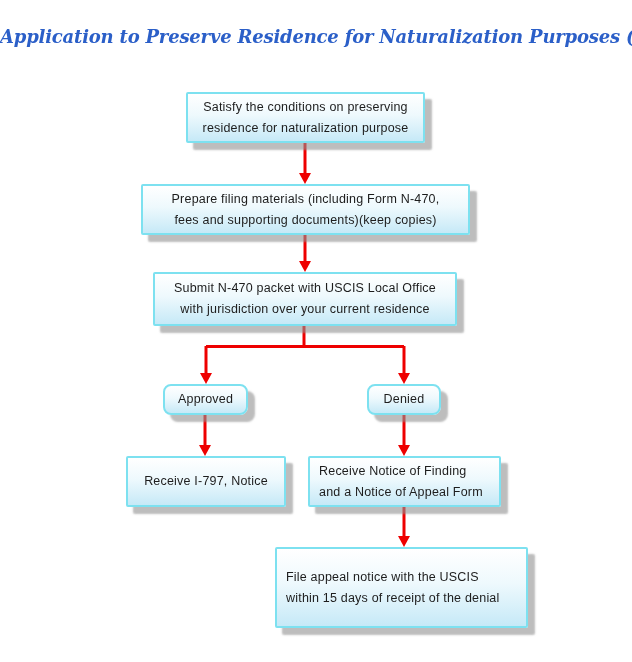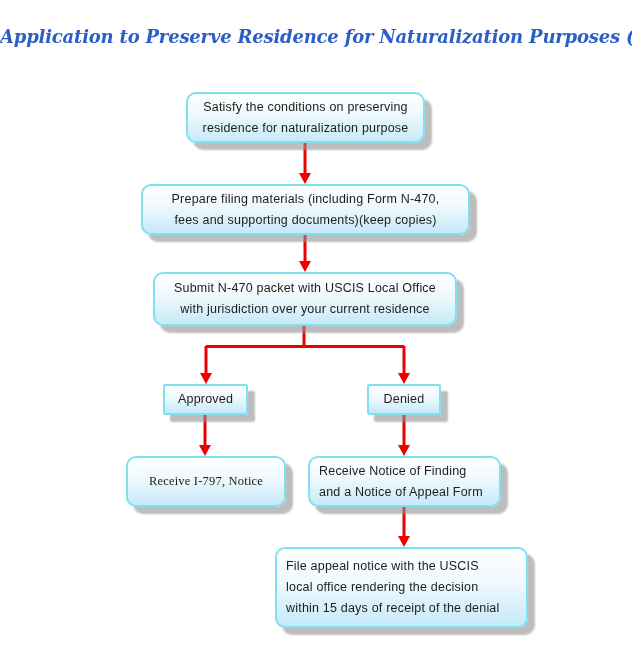--- a/index.html
+++ b/index.html
@@ -35,21 +35,21 @@
   #arrow-layer{
     position:absolute;left:0;top:0;width:632px;height:662px;
     pointer-events:none;
   }
   .arrow-line{stroke:var(--arrow-color);stroke-width:3;fill:none;}
   .arrow-head{fill:var(--arrow-color);stroke:none;}
   .node{
     position:absolute;
     box-sizing:border-box;
     border:2px solid var(--box-border);
-    border-radius:10px;
+    border-radius:2px;
     background:linear-gradient(to bottom, var(--box-fill-top) 0%, var(--box-fill-mid) 45%, var(--box-fill-bottom) 100%);
     box-shadow:7px 7px 2px var(--shadow-color);
     display:flex;
     flex-direction:column;
     justify-content:center;
     color:var(--text-color);
     font-size:12.5px;
     letter-spacing:0.2px;
   }
   .node .line{
@@ -61,21 +61,21 @@
   .node.justified .line{
     text-align:justify;
     padding:0 9px;
   }
   .node.justified .line::after{
     content:"";
     display:inline-block;
     width:100%;
     height:0;
   }
-  .node.small{border-radius:2px;}
+  .node.small{border-radius:8px;}
 </style>
 </head>
 <body>
 
 <div id="stage">
 
   <div id="flow-title">Application to Preserve Residence for Naturalization Purposes (N-470)</div>
 
   <svg id="arrow-layer" width="632" height="662" viewBox="0 0 632 662" xmlns="http://www.w3.org/2000/svg">
     <g>
@@ -124,28 +124,27 @@
   </div>
 
   <div class="node small" style="left:163px;top:384px;width:85px;height:31px;">
     <div class="line">Approved</div>
   </div>
 
   <div class="node small" style="left:367px;top:384px;width:74px;height:31px;">
     <div class="line">Denied</div>
   </div>
 
-  <div class="node" style="left:126px;top:456px;width:160px;height:51px;font-family:Liberation Serif, serif;">
+  <div class="node" style="left:126px;top:456px;width:160px;height:51px;">
     <div class="line">Receive I-797, Notice</div>
   </div>
 
   <div class="node justified" style="left:308px;top:456px;width:193px;height:51px;">
     <div class="line">Receive Notice of Finding</div>
     <div class="line">and a Notice of Appeal Form</div>
   </div>
 
   <div class="node justified" style="left:275px;top:547px;width:253px;height:81px;justify-content:center;">
     <div class="line">File appeal notice with the USCIS</div>
-    <div class="line">local office rendering the decision</div>
     <div class="line">within 15 days of receipt of the denial</div>
   </div>
 
 </div>
 
 </body></html>

